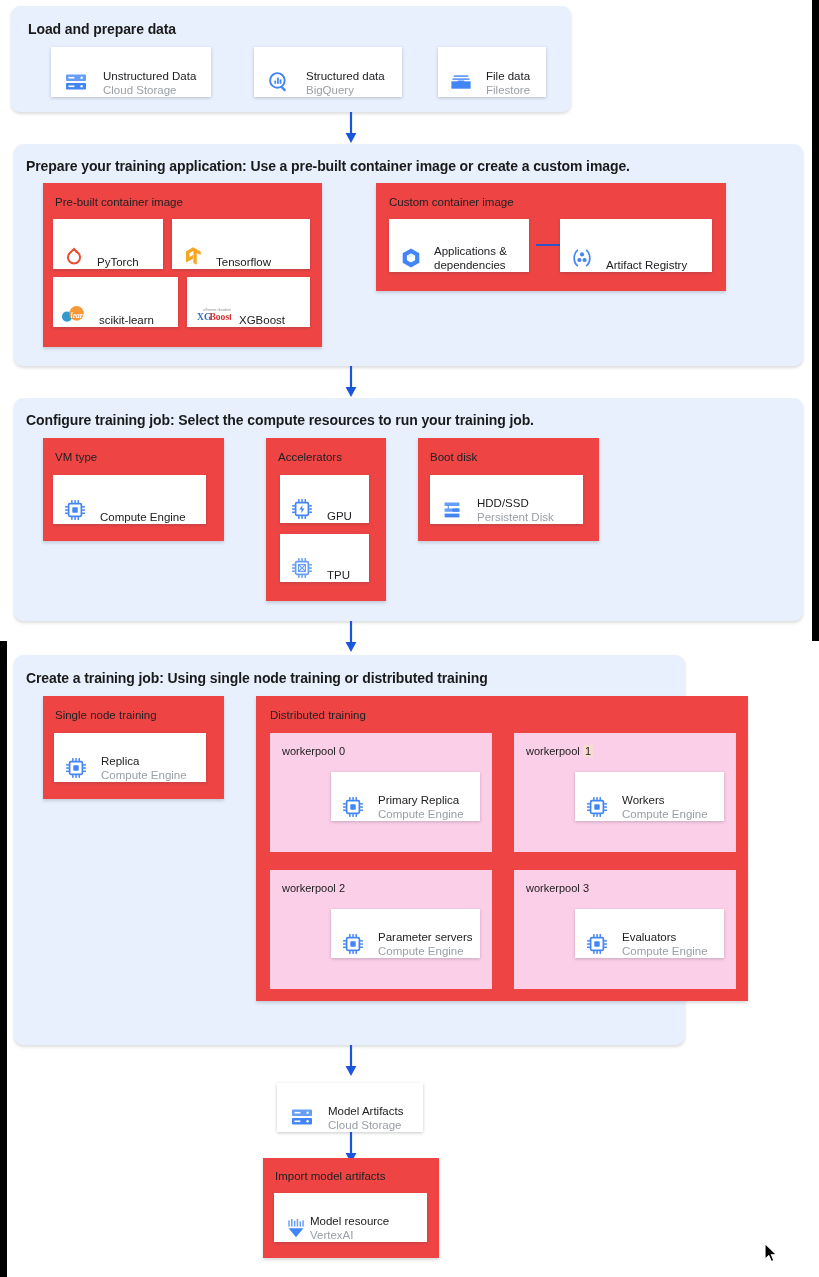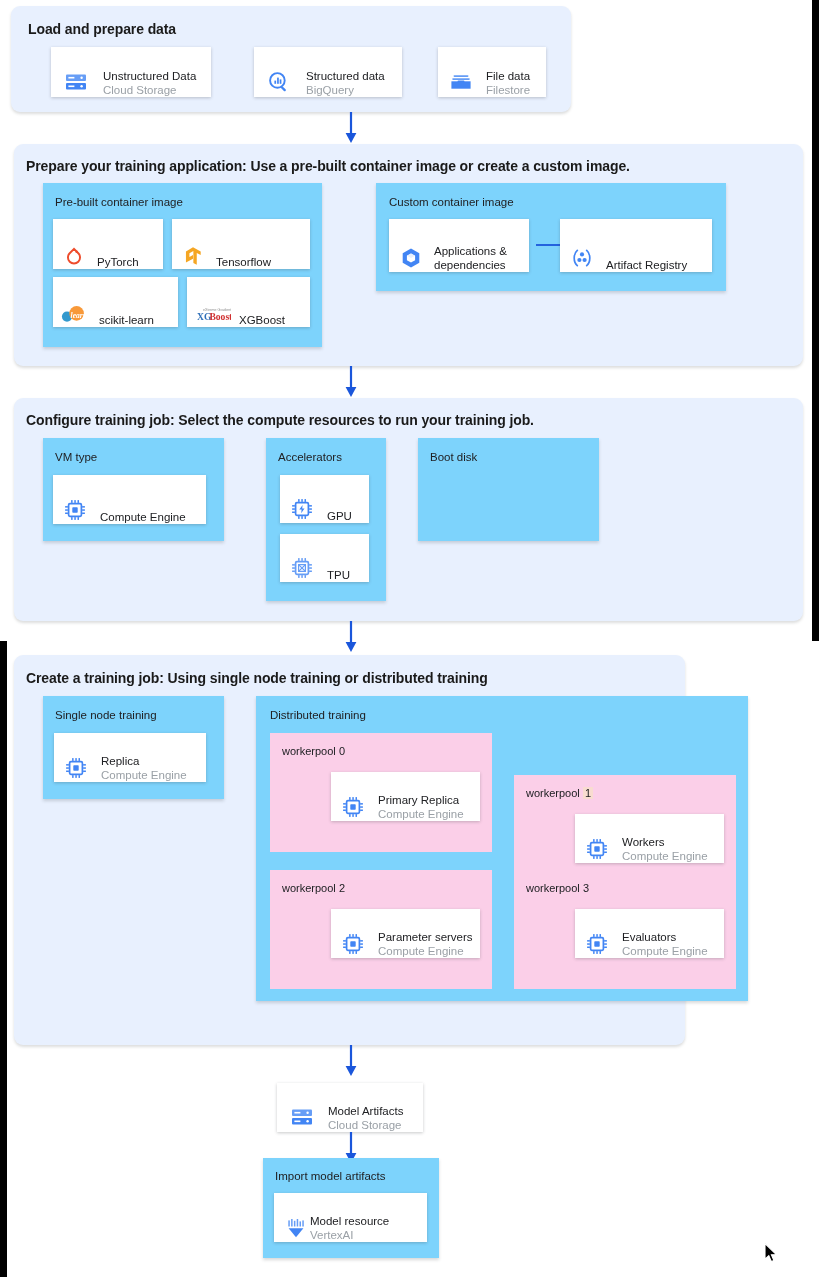--- a/index.html
+++ b/index.html
@@ -37,21 +37,21 @@
     font-size: 14px;
     font-weight: bold;
     color: #1a1a1a;
     letter-spacing: -0.1px;
     white-space: nowrap;
   }
 
   
   .group {
     position: absolute;
-    background: #7dd3fc;
+    background: #ef4444;
     box-shadow: 0 2px 3px rgba(60,64,67,.20);
     box-sizing: border-box;
   }
   .group-title {
     position: absolute;
     font-size: 11.5px;
     color: #202124;
     white-space: nowrap;
   }
 
@@ -365,20 +365,33 @@
           </svg>
         </span>
         <span class="card-txt" style="margin-left:11px;">
           <div class="card-main">TPU</div>
         </span>
       </div>
     </div>
 
     <div class="group" style="left:404px; top:40px; width:181px; height:103px;">
       <div class="group-title" style="left:12px; top:13px;">Boot disk</div>
+      <div class="card" style="left:12px; top:37px; width:153px; height:49px; padding:0 8px;">
+        <span class="card-ico" style="width:28px;height:28px;">
+          <svg width="24" height="24" viewBox="0 0 24 24">
+            <path d="M4.6 4.6h14.8v3.3H8.9v2.6h10.5v3.2H4.6v-3.2h3.1V7.9H4.6z" fill="#669df6"></path>
+            <path d="M4.6 15.6h14.8v3.8H4.6z" fill="#4285f4"></path>
+            <path d="M12.5 10.5h6.9v3.2h-6.9z" fill="#4285f4"></path>
+          </svg>
+        </span>
+        <span class="card-txt" style="margin-left:11px;">
+          <div class="card-main">HDD/SSD</div>
+          <div class="card-sub">Persistent Disk</div>
+        </span>
+      </div>
     </div>
   </div>
 
   <div class="arrow" style="left:343px; top:621px;">
     <svg width="16" height="32">
         <line x1="8" y1="0" x2="8" y2="23" stroke="#1a56db" stroke-width="2.2"></line>
       <polygon points="8,31 2.6,21 13.4,21" fill="#1a56db"></polygon>
       </svg>
   </div>
 
@@ -444,21 +457,21 @@
               </g>
             </svg>
           </span>
           <span class="card-txt" style="margin-left:11px;">
             <div class="card-main">Primary Replica</div>
             <div class="card-sub">Compute Engine</div>
           </span>
         </div>
       </div>
 
-      <div class="pool" style="left:258px; top:37px; width:222px; height:119px;margin-top:42px;">
+      <div class="pool" style="left:258px; top:37px; width:222px; height:119px;">
         <div class="pool-title" style="left:12px; top:12px;">
           <span>workerpool</span>
           <span class="hl">1</span>
         </div>
         <div class="card stacked" style="left:61px; top:39px; width:149px; height:49px; padding:0 8px;">
           <span class="card-ico" style="width:28px;height:28px;">
             <svg width="24" height="24" viewBox="0 0 24 24">
               <rect x="5.6" y="5.6" width="12.8" height="12.8" rx="1.3" fill="none" stroke="#4285f4" stroke-width="1.7"></rect>
               <rect x="9.3" y="9.3" width="5.4" height="5.4" rx="0.7" fill="#4285f4"></rect>
               <g fill="#4285f4">

